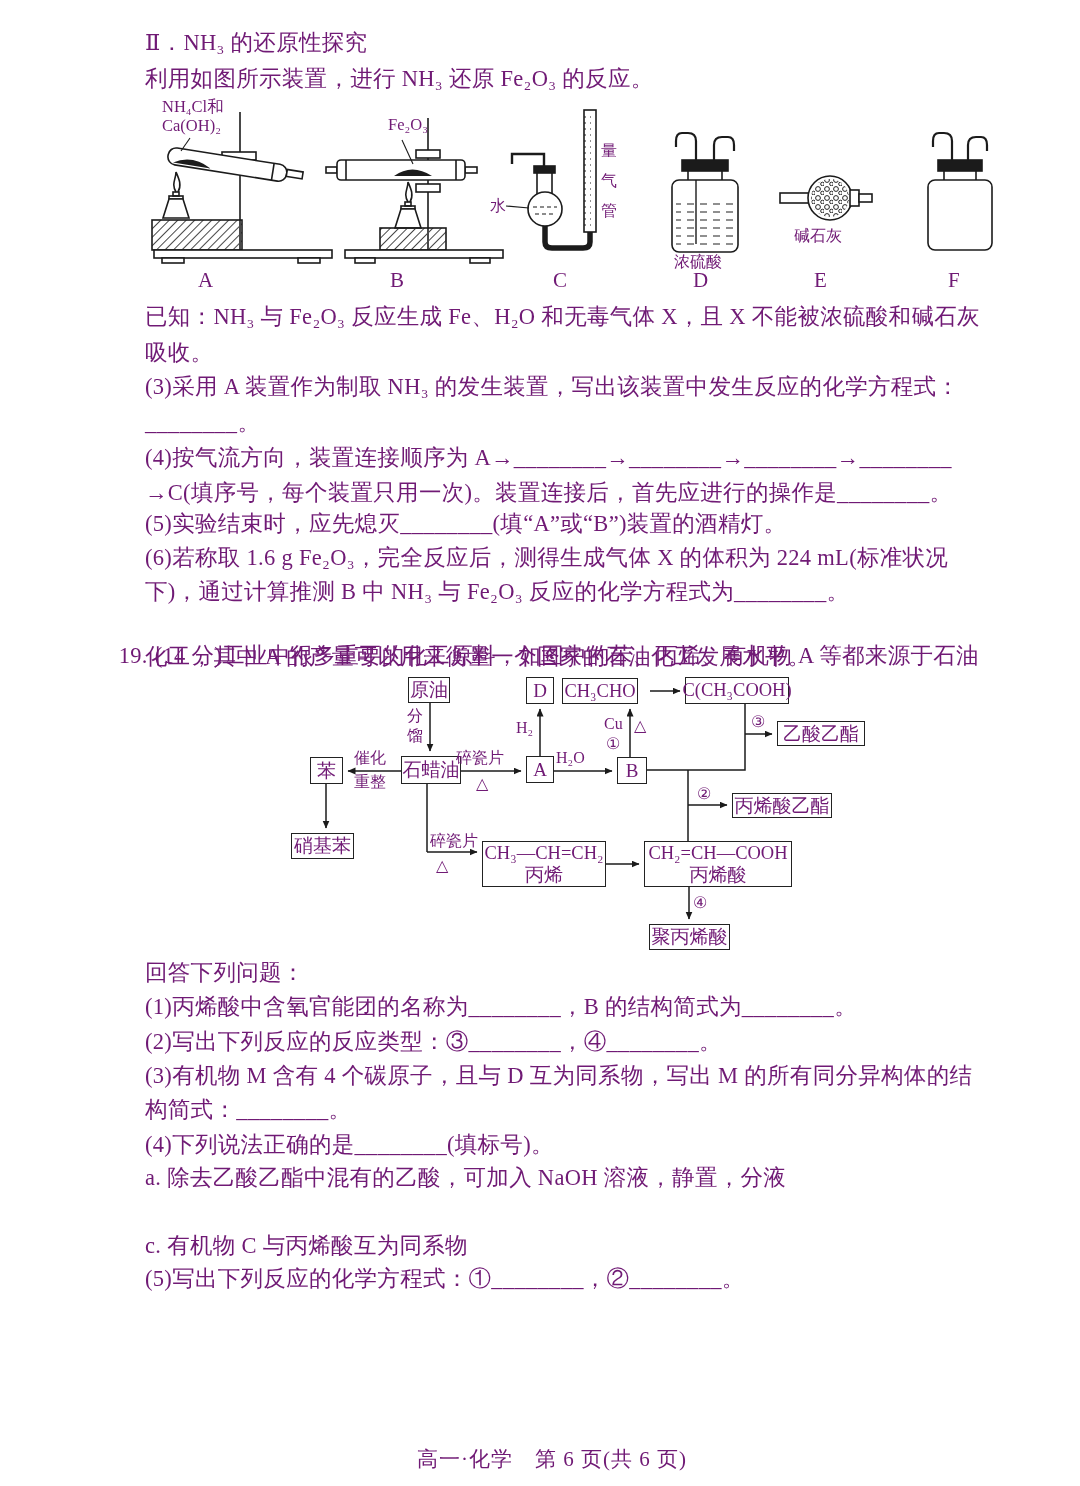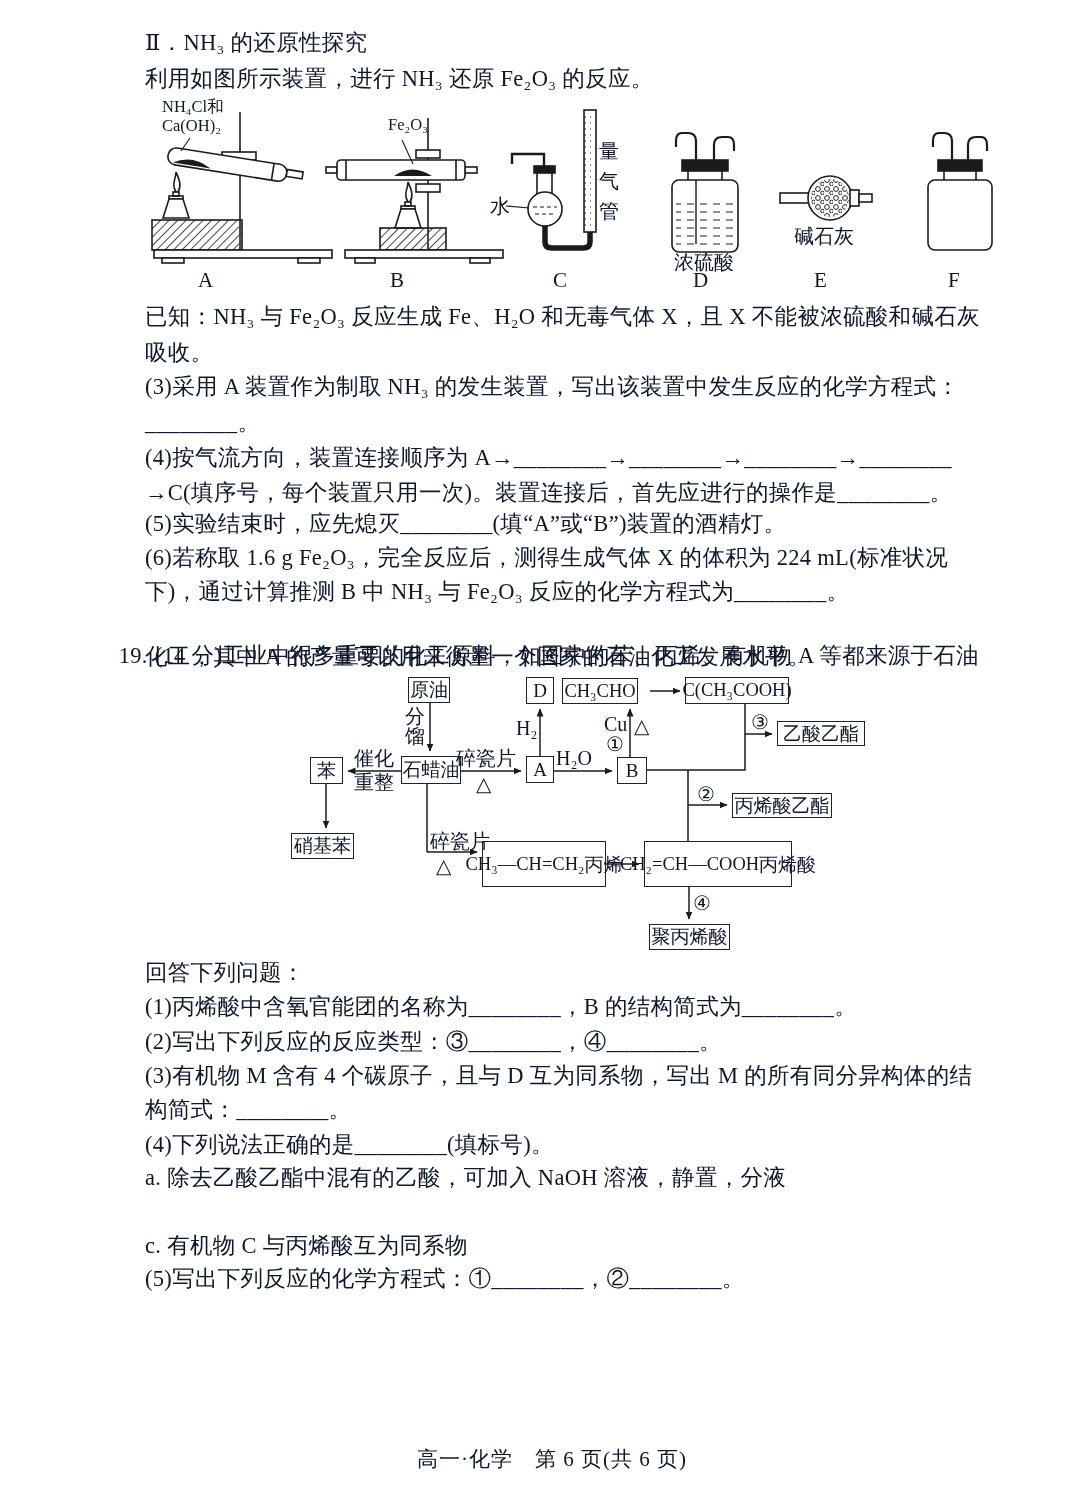--- a/index.html
+++ b/index.html
@@ -1,38 +1,38 @@
 <!DOCTYPE html>
 <html><head>
 <meta charset="utf-8">
 <style>
   html,body { margin:0; padding:0; background:#e8e8e8; }
   .page {
     position:relative; width:1080px; height:1486px; margin:0 auto;
-    background:#ffffff; color:#0f172a; overflow:hidden;
+    background:#ffffff; color:#701a75; overflow:hidden;
     font-family:"Liberation Serif","DejaVu Serif",serif;
   }
   .tline {
     position:absolute; font-size:22.5px; line-height:29px;
     white-space:pre; letter-spacing:0.3px;
   }
   .qnum { display:inline-block; }
   .stem { display:inline-block; margin-left:7px; }
   .fig { position:absolute; }
   .fig svg { position:absolute; left:0; top:0; }
-  .flabel { position:absolute; font-size:20px; line-height:20px; white-space:nowrap; }
+  .flabel { position:absolute; font-size:16px; line-height:20px; white-space:nowrap; }
   .flabel.sm { font-size:16.5px; line-height:18.5px; }
   .vert { width:22px; white-space:normal; word-break:break-all; text-align:center; }
   .alet { position:absolute; top:172px; font-size:21px; }
   .fbox {
     position:absolute; border:1.6px solid #222; background:#fff;
     display:flex; align-items:center; justify-content:center;
     font-size:19px; text-align:center; box-sizing:border-box; white-space:nowrap;
   }
-  .fbox.two { flex-direction:row; line-height:21px; }
+  .fbox.two { flex-direction:column; line-height:21px; }
   .fbox.formula { font-size:18.5px; }
   .footer {
     position:absolute; left:0; width:100%; top:1445px; text-align:center;
     font-size:21px; letter-spacing:1px;padding-left:12px;
   }
 </style>
 </head>
 <body>
 
 <div class="page">

